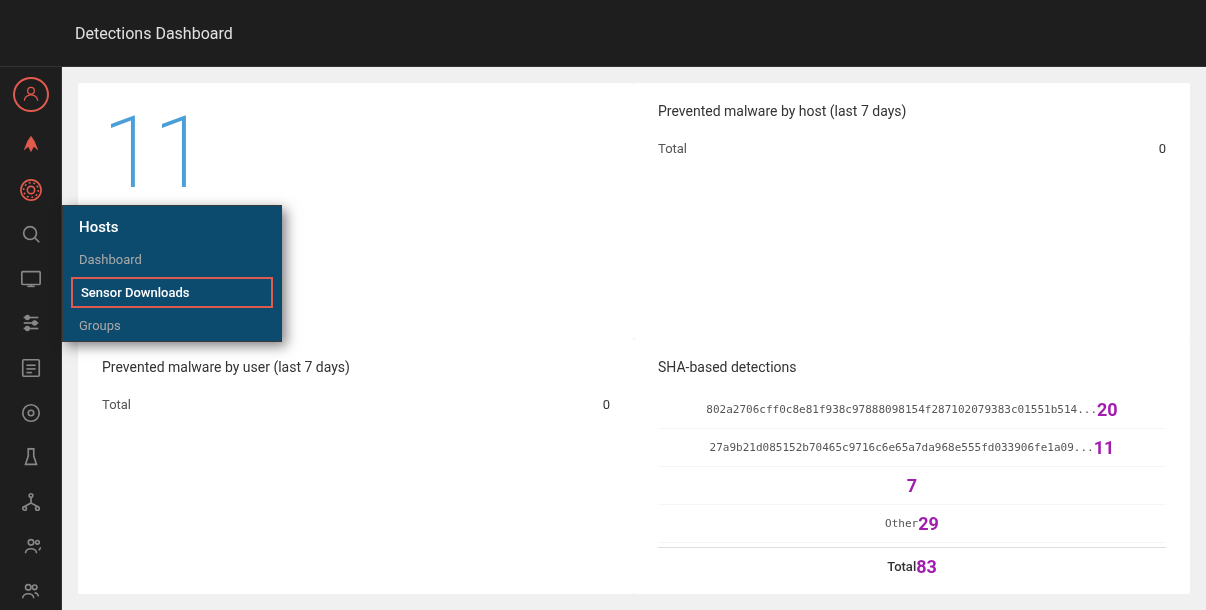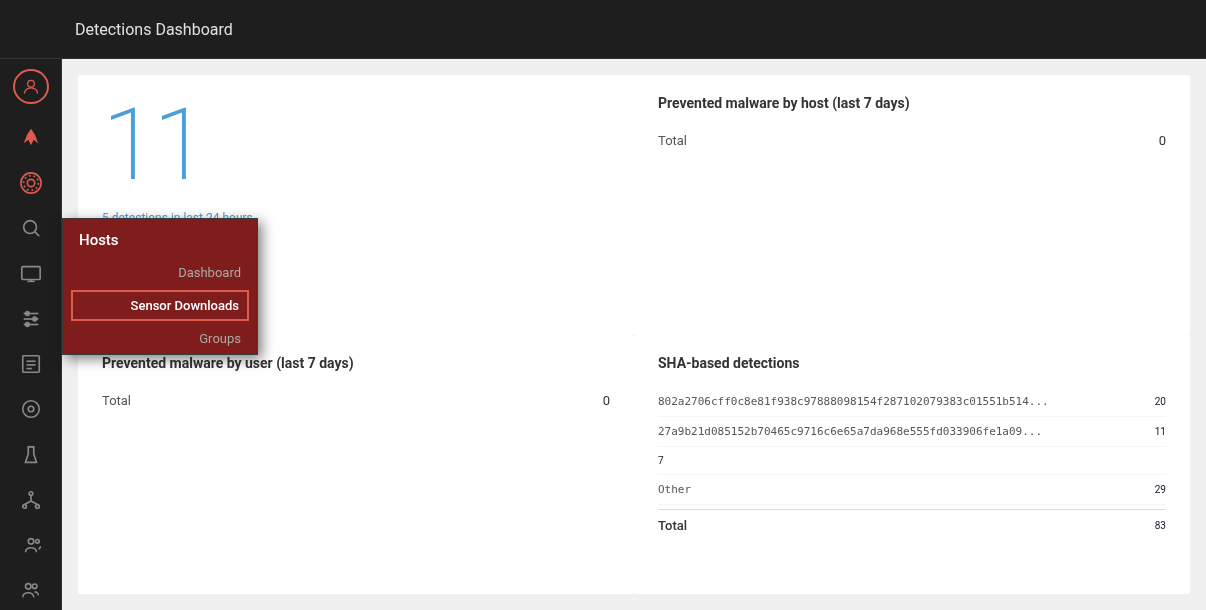--- a/index.html
+++ b/index.html
@@ -8,21 +8,21 @@
       background: #1a1a1a;
       width: 1206px;
       height: 610px;
       overflow: hidden;
       display: flex;
       flex-direction: column;
     }
 
     
     .top-header {
-      height: 59px;
+      height: 67px;
       background: #1e1e1e;
       border-bottom: 1px solid #333;
       display: flex;
       align-items: center;
       padding-left: 75px;
       flex-shrink: 0;
     }
     .top-header-title {
       color: #e0e0e0;
       font-size: 16px;
@@ -76,40 +76,39 @@
       justify-content: center;
       color: #e05a4e;
       font-size: 16px;
       cursor: pointer;
       margin-bottom: 8px;
     }
 
     
     .dropdown-menu {
       position: absolute;
-      top: 218px;
+      top: 205px;
       left: 62px;
-      width: 196px;
-      background: #7f1d1d;
+      width: 220px;
+      background: #0c4a6e;
       border: 1px solid #3a3a3a;
       z-index: 100;
       box-shadow: 4px 4px 12px rgba(0,0,0,0.5);
     }
     .dropdown-section-header {
       padding: 12px 16px 8px 16px;
       color: #ffffff;
       font-size: 15px;
       font-weight: 500;
     }
     .dropdown-item {
       padding: 8px 16px;
       color: #aaaaaa;
       font-size: 13px;
       cursor: pointer;
-      text-align: right;
     }
     .dropdown-item.active-item {
       background: transparent;
       border: 2px solid #e05a4e;
       color: #ffffff;
       font-weight: 500;
       margin: 2px 8px;
       padding: 6px 8px;
     }
 
@@ -127,21 +126,21 @@
     .card {
       background: #ffffff;
       border-radius: 2px;
       padding: 20px 24px;
       overflow: hidden;
     }
 
     .card-title {
       font-size: 14px;
       color: #333;
-      font-weight: 700;
+      font-weight: 400;
       margin-bottom: 16px;
     }
 
     
     .big-number {
       font-size: 100px;
       font-weight: 200;
       color: #4a9fd8;
       line-height: 1;
       letter-spacing: -4px;
@@ -155,36 +154,36 @@
       font-size: 13px;
       color: #555;
       border-bottom: 1px solid #f0f0f0;
     }
     .stat-row:last-child { border-bottom: none; }
     .stat-value { color: #333; font-weight: 400; }
 
     
     .sha-row {
       display: flex;
-      justify-content: space-between;
+      justify-content: center;
       align-items: center;
       padding: 8px 0;
       border-bottom: 1px solid #f5f5f5;
       font-size: 12px;
     }
     .sha-row:last-child { border-bottom: none; }
     .sha-hash {
       color: #555;
       font-family: monospace;
       font-size: 11px;
       overflow: hidden;
       text-overflow: ellipsis;
       max-width: 85%;
     }
-    .sha-count { color: #0f172a; font-weight: 400; font-size: 10px; }
+    .sha-count { color: #a21caf; font-weight: 700; font-size: 18px; }
 
     
     .card-top-left {
       display: flex;
       flex-direction: column;
     }
     .card-top-left .big-number { color: #4a9fd8; }
 
     .link-text {
       color: #4a9fd8;

